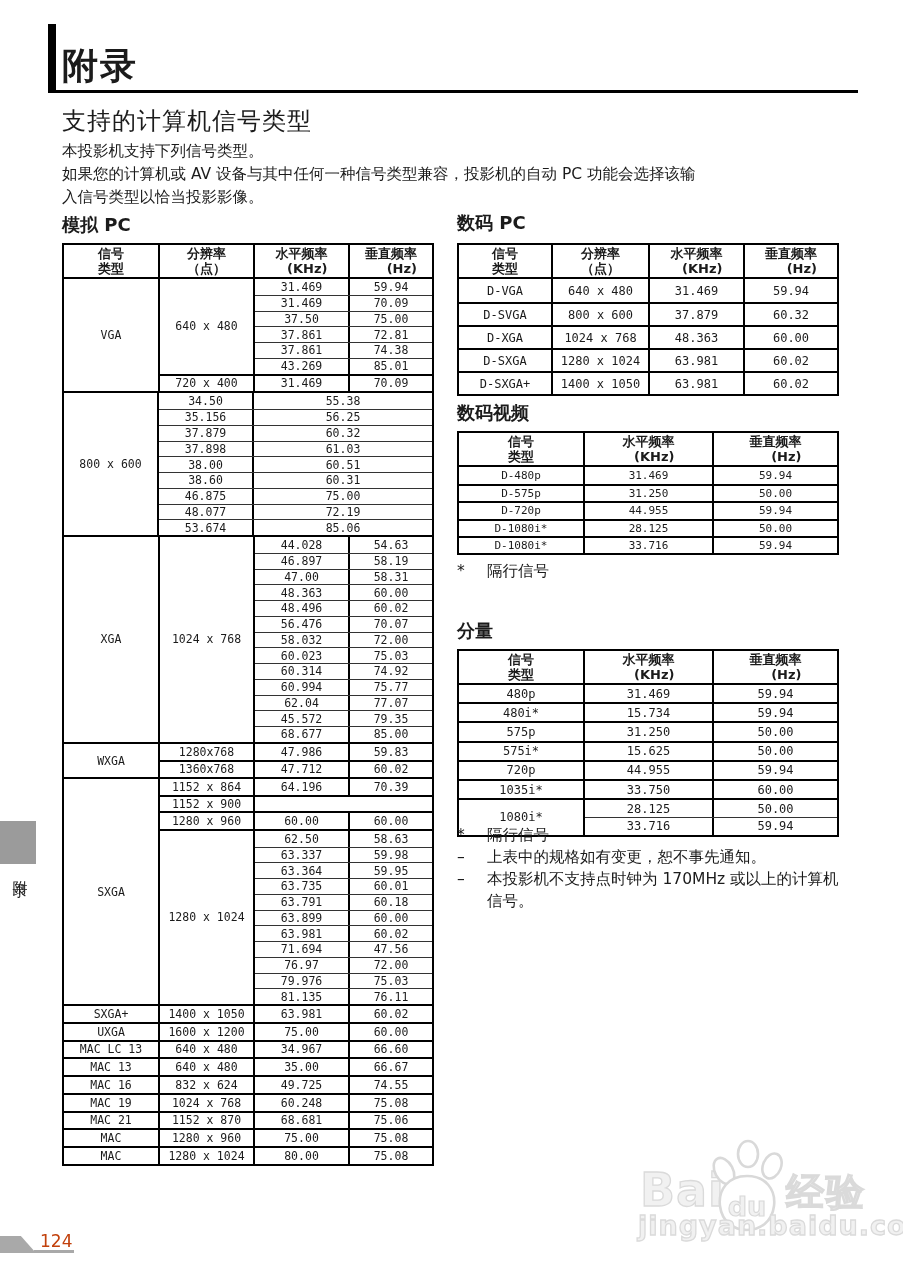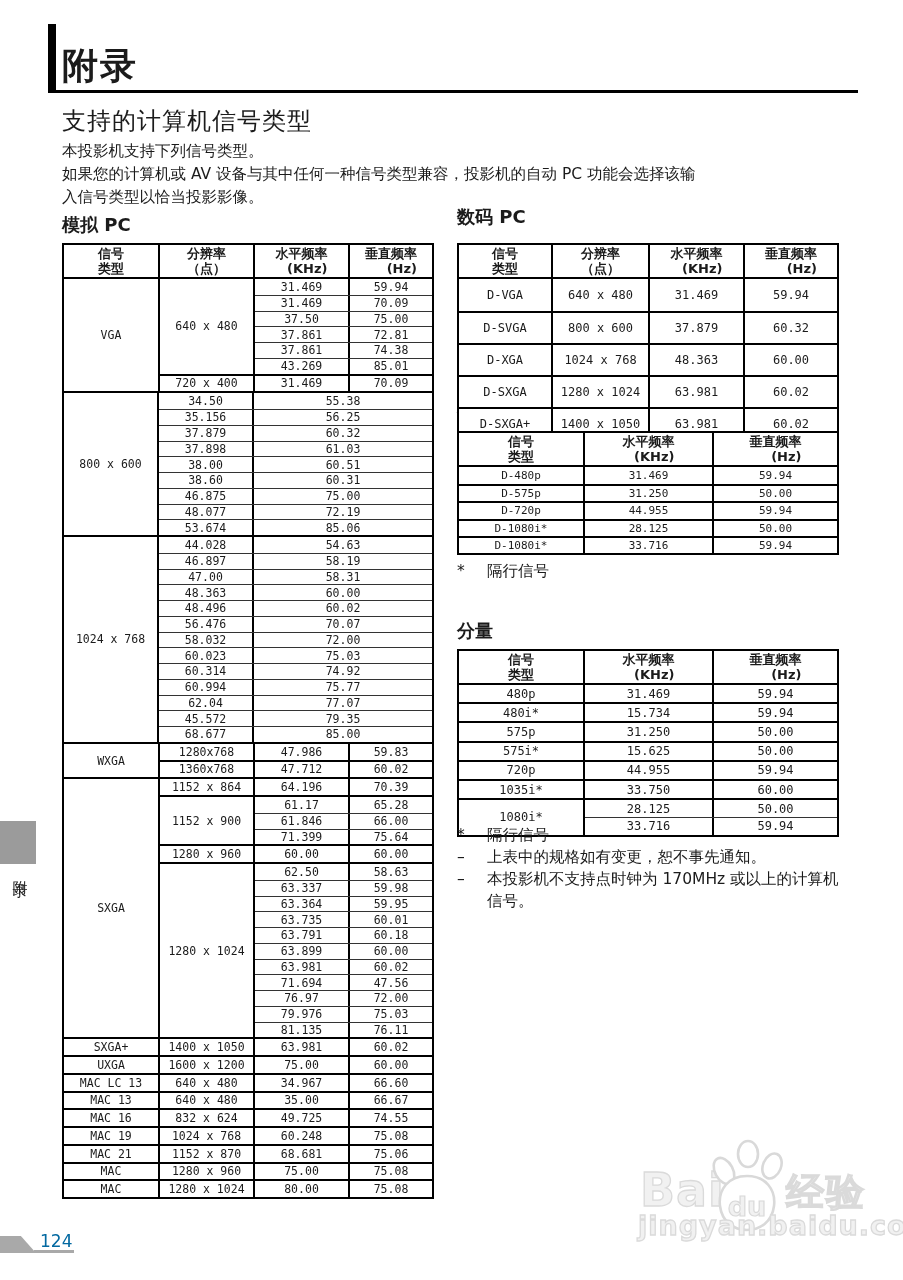--- a/index.html
+++ b/index.html
@@ -40,21 +40,21 @@
   .res{flex:0 0 95px;border-right:2px solid #000}
   .frows{flex:1}
   .fr{display:flex;height:15.75px}
   .fr + .fr{border-top:1px solid #333}
   .fr .h{flex:0 0 95px;border-right:2px solid #000}
   .fr .v{flex:1}
 
   
   .digital{left:457px;top:243px;width:382px}
   .d1{flex:0 0 94px}.d2{flex:0 0 97px}.d3{flex:0 0 95px}.d4{flex:1 1 auto}
-  .dr{display:flex;height:32px}
+  .dr{display:flex;height:23px}
   .dr + .dr{border-top:2px solid #000}
   .dr > .cell{border-right:2px solid #000;font-size:12px}
   .dr > .cell:last-child{border-right:none}
 
   
   .v1{flex:0 0 126px}.v2{flex:0 0 129px}.v3{flex:1 1 auto}
   .video{left:457px;top:431px;width:382px}
   .vr{display:flex;height:17.2px}
   .vr + .vr{border-top:2px solid #000}
   .vr > .cell{border-right:2px solid #000;font-size:11px}
@@ -76,21 +76,21 @@
   .note .tx{flex:1}
   .dv-note{left:457px;top:560px;width:390px}
   .foot-notes{left:457px;top:824px;width:396px}
 
   
   .side-box{left:0;top:821px;width:36px;height:43px;background:#9b9b9b}
   .side-label{left:10px;top:868px;writing-mode:vertical-rl;font-size:15px;letter-spacing:4px;color:#222}
   .pg-flag{left:0;top:1236px;width:36px;height:17px;background:#a9a9a9;
            clip-path:polygon(0 0,58% 0,100% 100%,0 100%)}
   .pg-line{left:34px;top:1250px;width:40px;height:3px;background:#a9a9a9}
-  .pg-num{left:40px;top:1231px;font-size:17px;color:#0369a1}
+  .pg-num{left:40px;top:1231px;font-size:17px;color:#c2410c}
 
   
   .wm{color:#f1f1f1;-webkit-text-stroke:1.3px #dadada;font-weight:bold}
   .wm-bai{left:640px;top:1163px;font-size:46px;letter-spacing:1px}
   .wm-cn{left:786px;top:1167px;font-size:38px;letter-spacing:2px}
   .wm-url{left:638px;top:1210px;font-size:27px;letter-spacing:1px}
   .wm-paw{left:708px;top:1138px}
 </style>
 </head>
 <body>
@@ -99,21 +99,21 @@
 <div class="abs page-title">附录</div>
 <div class="abs title-rule"></div>
 <div class="abs section-title">支持的计算机信号类型</div>
 <div class="abs intro">
   <div class="nowrap">本投影机支持下列信号类型。</div>
   <div class="nowrap">如果您的计算机或 AV 设备与其中任何一种信号类型兼容，投影机的自动 PC 功能会选择该输</div>
   <div class="nowrap">入信号类型以恰当投影影像。</div>
 </div>
 
 <div class="abs tbl-label" style="left:62px;top:213px">模拟 PC</div>
-<div class="abs tbl-label" style="left:457px;top:205px">数码 PC</div>
+<div class="abs tbl-label" style="left:457px;top:211px">数码 PC</div>
 <div class="abs tbl-label" style="left:457px;top:401px">数码视频</div>
 <div class="abs tbl-label" style="left:457px;top:619px">分量</div>
 
 <div class="abs tbl analog">
     <div class="tr-head">
       <div class="hc a1">信号
 类型</div>
       <div class="hc a2">分辨率
 （点）</div>
       <div class="hc a3">水平频率
@@ -203,20 +203,21 @@
             </div>
             <div class="fr">
               <div class="cell mono h">53.674</div>
               <div class="cell mono v">85.06</div>
             </div>
           </div>
         </div>
       </div>
     </div>
     <div class="at-sec">
+      <div class="cell mono type">XGA</div>
       <div class="groups">
         <div class="grp">
           <div class="cell mono res">1024 x 768</div>
           <div class="frows">
             <div class="fr">
               <div class="cell mono h">44.028</div>
               <div class="cell mono v">54.63</div>
             </div>
             <div class="fr">
               <div class="cell mono h">46.897</div>
@@ -300,34 +301,20 @@
           <div class="cell mono res">1152 x 864</div>
           <div class="frows">
             <div class="fr">
               <div class="cell mono h">64.196</div>
               <div class="cell mono v">70.39</div>
             </div>
           </div>
         </div>
         <div class="grp">
           <div class="cell mono res">1152 x 900</div>
-          <div class="frows">
-            <div class="fr">
-              <div class="cell mono h">61.17</div>
-              <div class="cell mono v">65.28</div>
-            </div>
-            <div class="fr">
-              <div class="cell mono h">61.846</div>
-              <div class="cell mono v">66.00</div>
-            </div>
-            <div class="fr">
-              <div class="cell mono h">71.399</div>
-              <div class="cell mono v">75.64</div>
-            </div>
-          </div>
         </div>
         <div class="grp">
           <div class="cell mono res">1280 x 960</div>
           <div class="frows">
             <div class="fr">
               <div class="cell mono h">60.00</div>
               <div class="cell mono v">60.00</div>
             </div>
           </div>
         </div>

